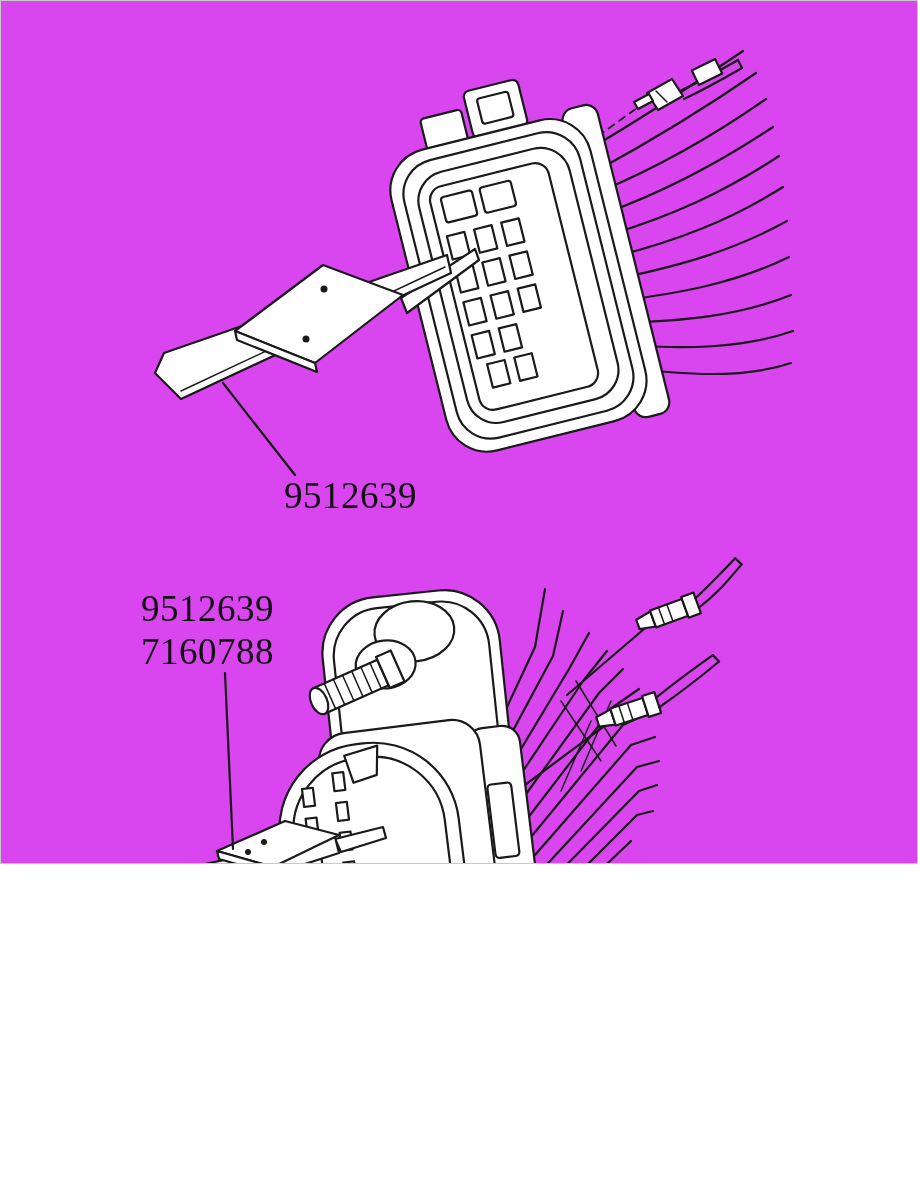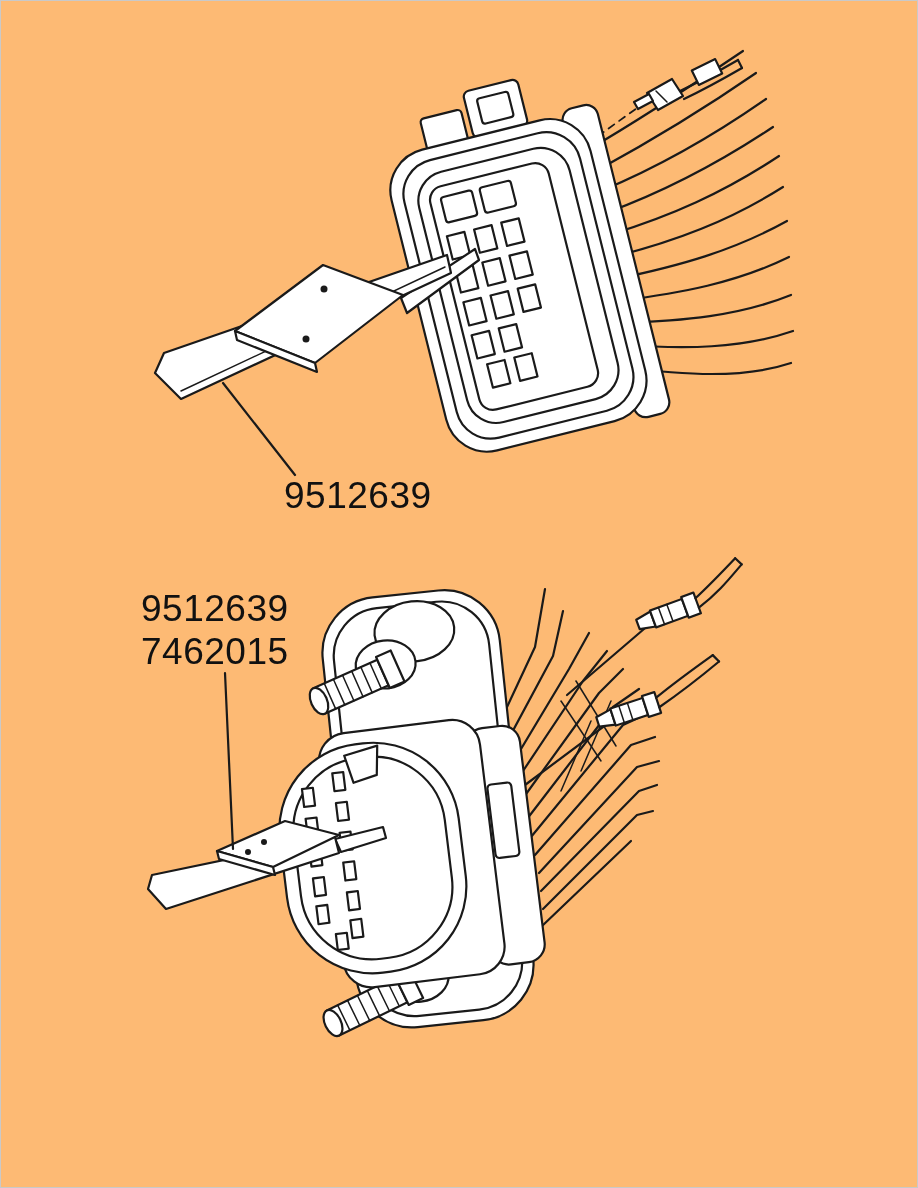--- a/index.html
+++ b/index.html
@@ -1,23 +1,23 @@
 <!DOCTYPE html>
 <html><head>
 <meta charset="utf-8">
 <style>
   html,body{margin:0;padding:0;background:#ffffff;}
   .page{
     position:relative;
-    width:918px;height:1188px;
-    background:#fdba74;
+    width:918px;height:864px;
+    background:#d946ef;
     border:1px solid #c9c9c9;
     box-sizing:border-box;
     overflow:hidden;
-    font-family:Liberation Sans, sans-serif;
+    font-family:Liberation Serif, serif;
   }
   #illustration{position:absolute;left:0;top:0;}
   #illustration path,
   #illustration rect,
   #illustration polygon,
   #illustration ellipse,
   #illustration circle{
     stroke:#1a1a1a;
     stroke-width:2.2;
     fill:none;
@@ -213,16 +213,16 @@
       </g>
 
       <path d="M224,672 L232,848"></path>
     </g>
   </svg>
 
   <div class="part-label" style="left:283px; top:473px;">9512639</div>
 
   <div style="position:absolute; left:140px; top:586px;">
     <div class="part-label" style="position:static;">9512639</div>
-    <div class="part-label" style="position:static;">7462015</div>
+    <div class="part-label" style="position:static;">7160788</div>
   </div>
 
 </div>
 
 </body></html>

